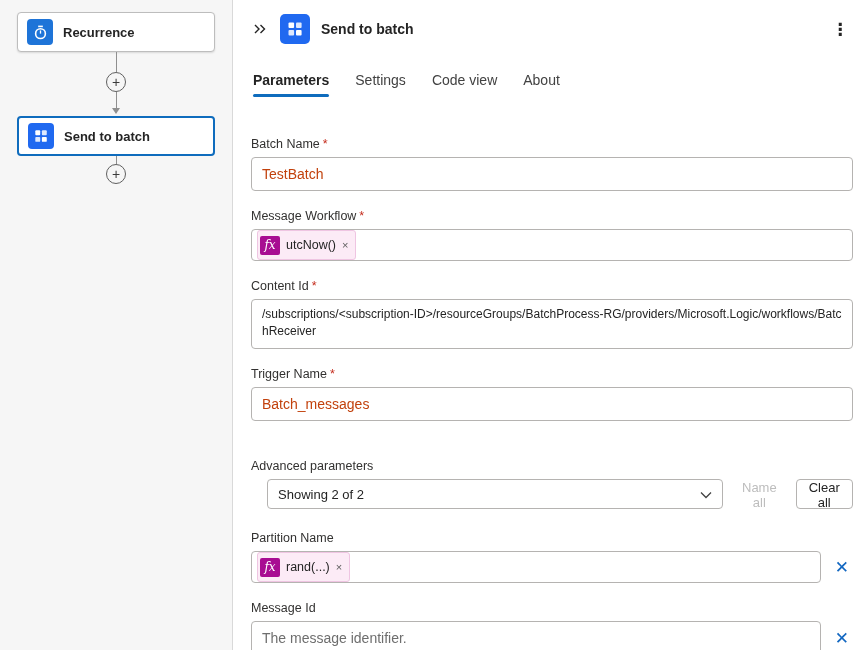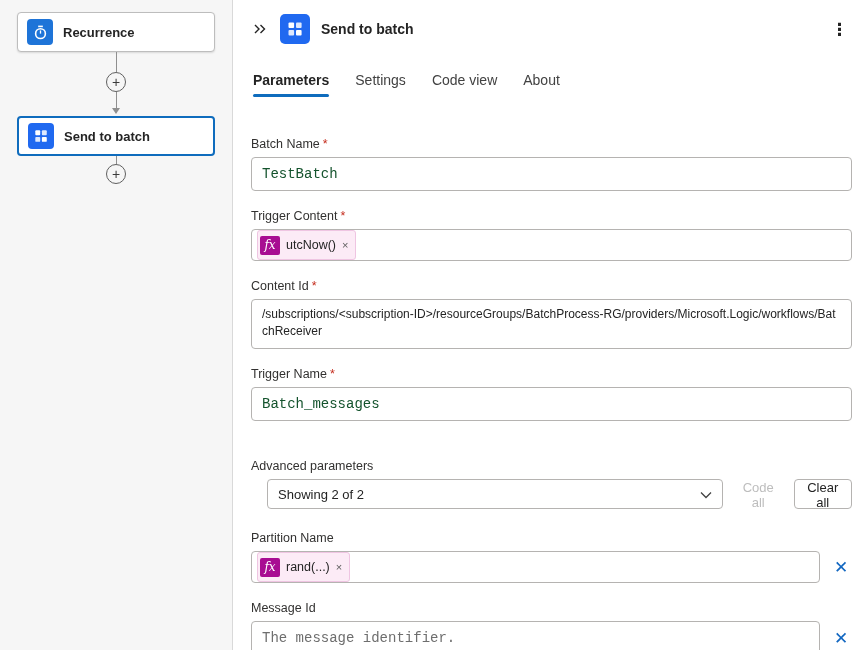--- a/index.html
+++ b/index.html
@@ -65,22 +65,22 @@
     height: 3px; background: #0f6cbd; border-radius: 2px;
   }
 
   .form { margin-top: 40px; }
   .field { margin-bottom: 18px; }
   .field-label { font-size: 12.5px; color: #323130; margin-bottom: 6px; }
   .req { color: #c42b1c; margin-left: 3px; }
 
   .text-input {
     width: 100%; height: 32px; border: 1px solid #b5b3b1; border-radius: 4px;
-    padding: 16px 10px; font-size: 14px; color: #14532d; background: #fff;
-    font-family: Liberation Mono, monospace; outline: none;
+    padding: 16px 10px; font-size: 14px; color: #c2410c; background: #fff;
+    font-family: Liberation Sans, sans-serif; outline: none;
   }
   .text-input::placeholder { color: #6e6e6e; }
 
   .multiline {
     width: 100%; min-height: 50px; border: 1px solid #b5b3b1; border-radius: 4px;
     padding: 6px 10px; font-size: 12px; line-height: 1.4; word-break: break-all;
     background: #fff;
   }
 
   .token-box {
@@ -206,21 +206,21 @@
 
       <div class="field">
         <div class="field-label">
           <span>Batch Name</span><span class="req">*</span>
         </div>
         <input class="text-input" value="TestBatch" style="">
       </div>
 
       <div class="field">
         <div class="field-label">
-          <span>Trigger Content</span><span class="req">*</span>
+          <span>Message Workflow</span><span class="req">*</span>
         </div>
         <div class="token-box">
           <span class="token-pill">
             <span class="fx-badge">fx</span>
             <span>utcNow()</span>
             <span class="token-x">×</span>
           </span>
         </div>
       </div>
 
@@ -242,21 +242,21 @@
         <div class="field-label">Advanced parameters</div>
         <div class="advanced-row">
           <div class="dropdown">
             <span>Showing 2 of 2</span>
             <span>
               <svg width="12" height="8" viewBox="0 0 12 8">
                   <path d="M1 1.5 L6 6.5 L11 1.5" fill="none" stroke="#424242" stroke-width="1.3"></path>
                 </svg>
             </span>
           </div>
-          <button class="btn ghost">Code all</button>
+          <button class="btn ghost">Name all</button>
           <button class="btn outline">Clear all</button>
         </div>
       </div>
 
       <div class="field">
         <div class="field-label">Partition Name</div>
         <div class="opt-row">
           <div class="token-box grow">
             <span class="token-pill">
               <span class="fx-badge">fx</span>

